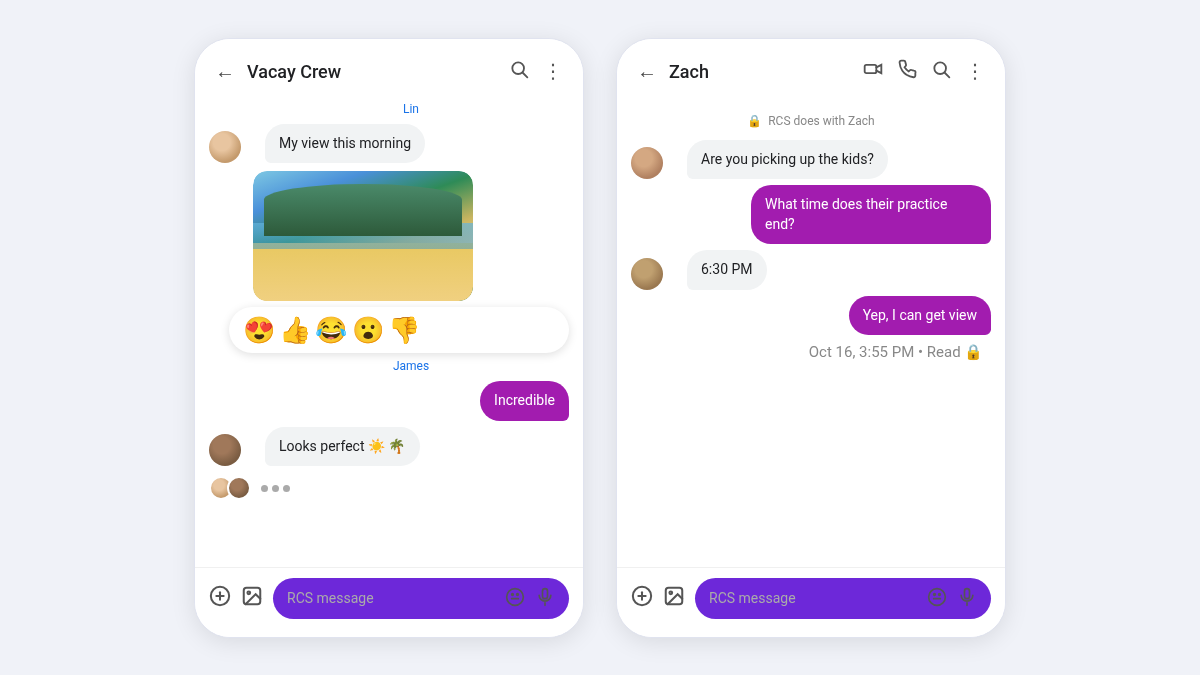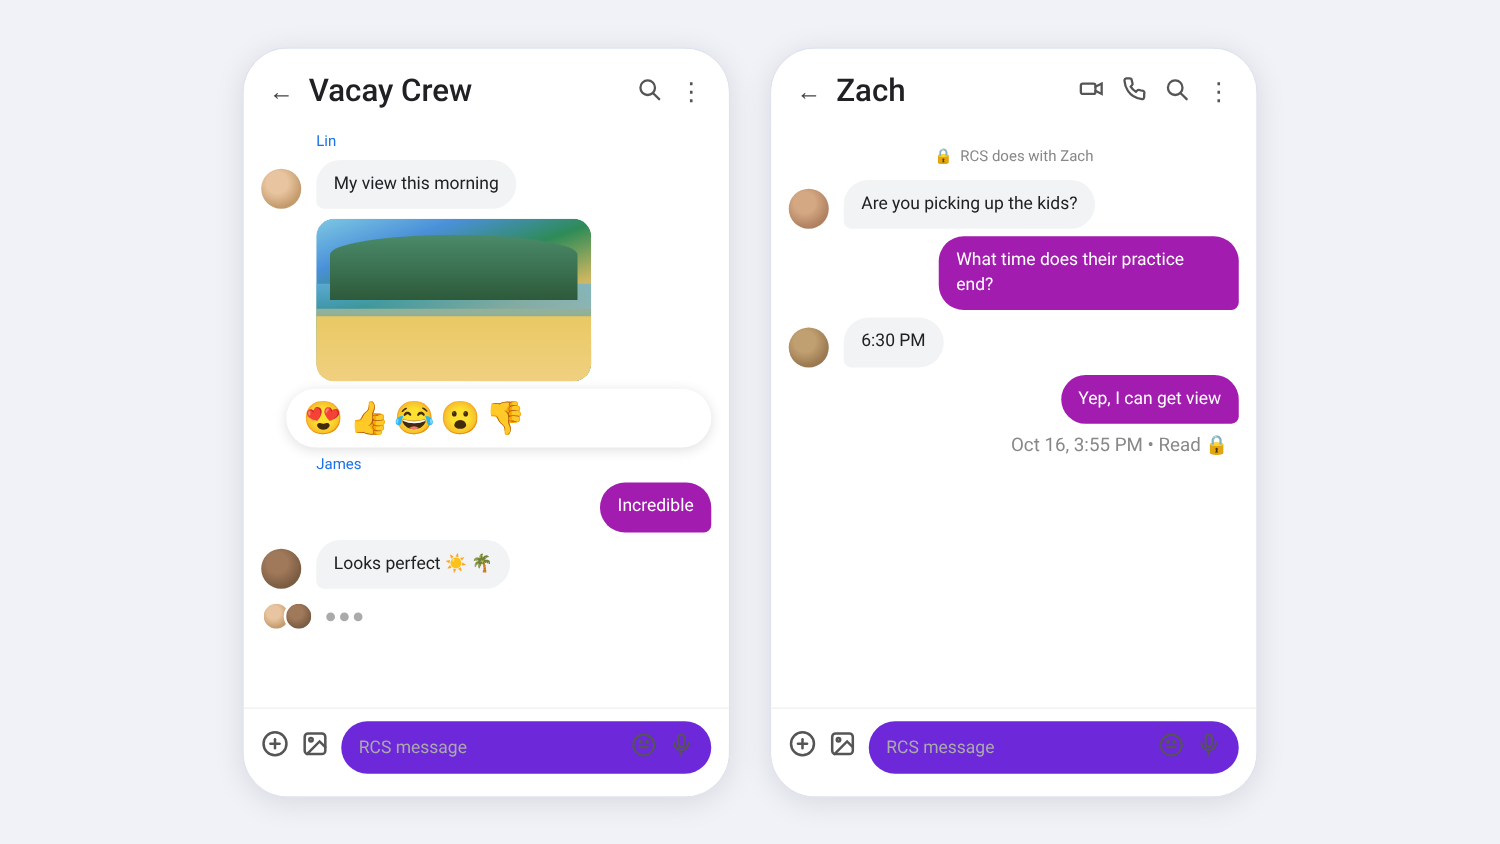--- a/index.html
+++ b/index.html
@@ -41,21 +41,21 @@
       gap: 8px;
     }
     .back-arrow {
       font-size: 20px;
       color: #444;
       cursor: pointer;
       margin-right: 4px;
     }
     .header-title {
       flex: 1;
-      font-size: 25px;
+      font-size: 18px;
       font-weight: 500;
       color: #202124;
     }
     .header-icons {
       display: flex;
       gap: 14px;
       align-items: center;
       color: #444;
     }
     .header-icon {
@@ -69,25 +69,26 @@
       display: flex;
       flex-direction: column;
       gap: 6px;
       background: #fff;
     }
     .sender-label {
       font-size: 12px;
       color: #1a73e8;
       margin-left: 44px;
       margin-bottom: 2px;
+      text-align: center;
     }
     .message-row {
       display: flex;
       align-items: flex-end;
-      gap: 12px;
+      gap: 24px;
     }
     .message-row.right {
       flex-direction: row-reverse;
     }
     .avatar {
       width: 32px;
       height: 32px;
       border-radius: 50%;
       background: #bbb;
       flex-shrink: 0;

